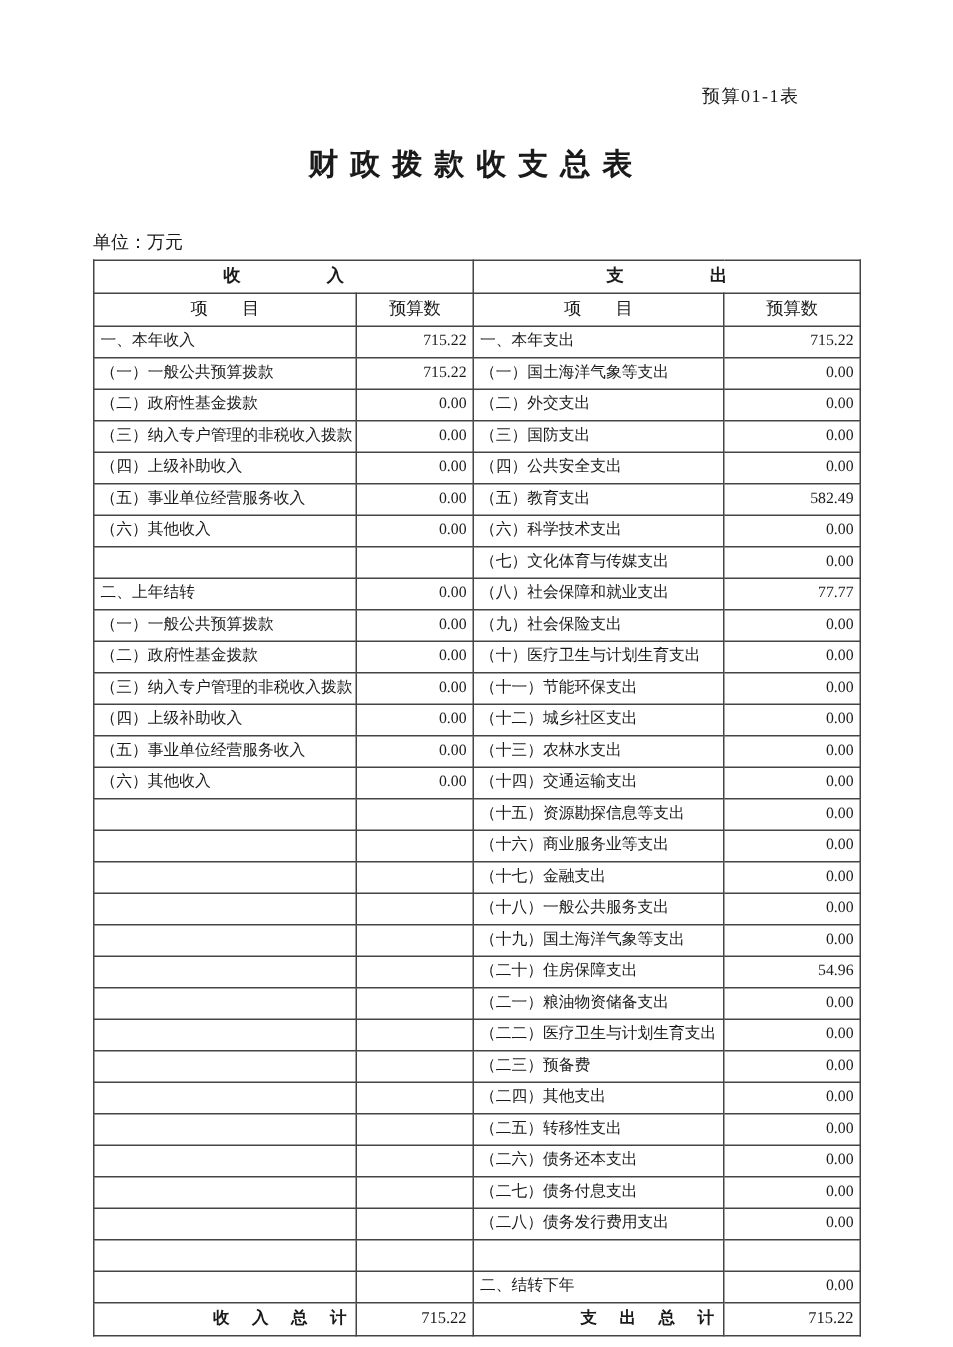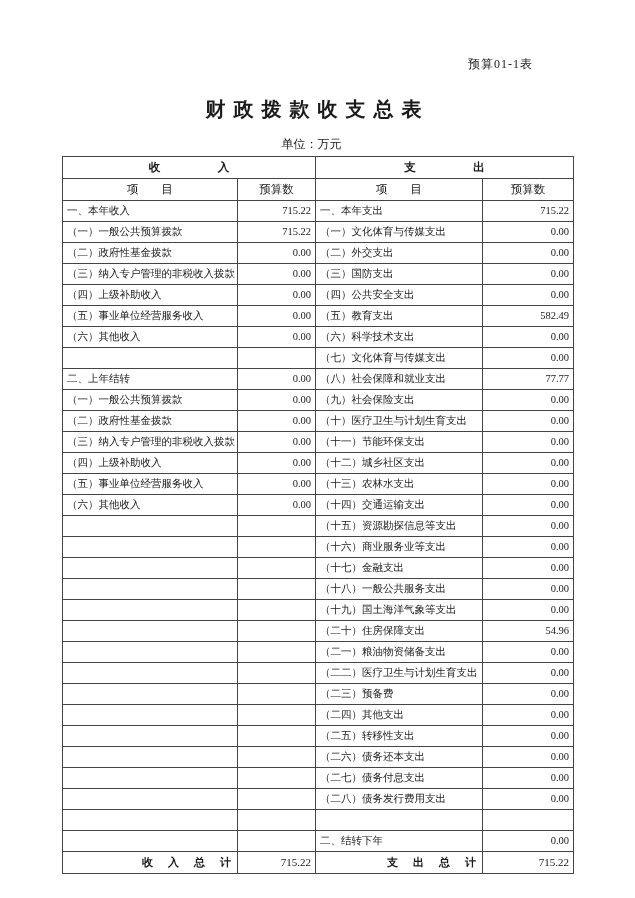--- a/index.html
+++ b/index.html
@@ -23,23 +23,23 @@
     letter-spacing: 1px;
   }
   .title {
     text-align: center;
     font-size: 20px;
     font-weight: bold;
     letter-spacing: 8px;
     margin-top: 23px;
   }
   .unit-label {
-    text-align: center;
+    text-align: left;
     font-size: 12px;
-    margin-top: 13px;
+    margin-top: 30px;
     margin-bottom: 3px;
     padding-right: 12px;
   }
   table.budget {
     border-collapse: collapse;
     table-layout: fixed;
     width: 511px;
   }
   table.budget col.c-item-l { width: 175px; }
   table.budget col.c-val-l  { width: 78px;  }
@@ -105,21 +105,21 @@
     <tbody>
         <tr>
           <td class="item">一、本年收入</td>
           <td class="val">715.22</td>
           <td class="item">一、本年支出</td>
           <td class="val">715.22</td>
         </tr>
         <tr>
           <td class="item">（一）一般公共预算拨款</td>
           <td class="val">715.22</td>
-          <td class="item">（一）文化体育与传媒支出</td>
+          <td class="item">（一）国土海洋气象等支出</td>
           <td class="val">0.00</td>
         </tr>
         <tr>
           <td class="item">（二）政府性基金拨款</td>
           <td class="val">0.00</td>
           <td class="item">（二）外交支出</td>
           <td class="val">0.00</td>
         </tr>
         <tr>
           <td class="item">（三）纳入专户管理的非税收入拨款</td>

